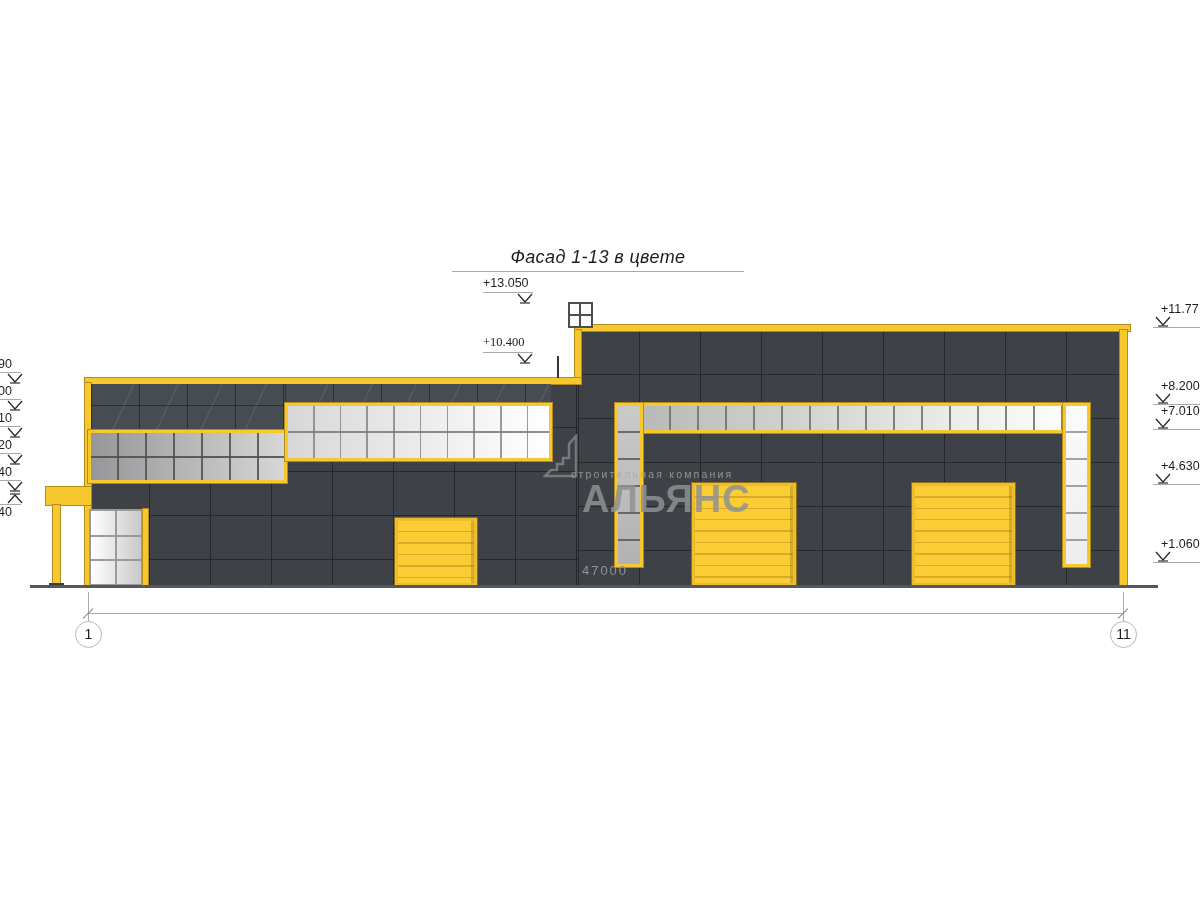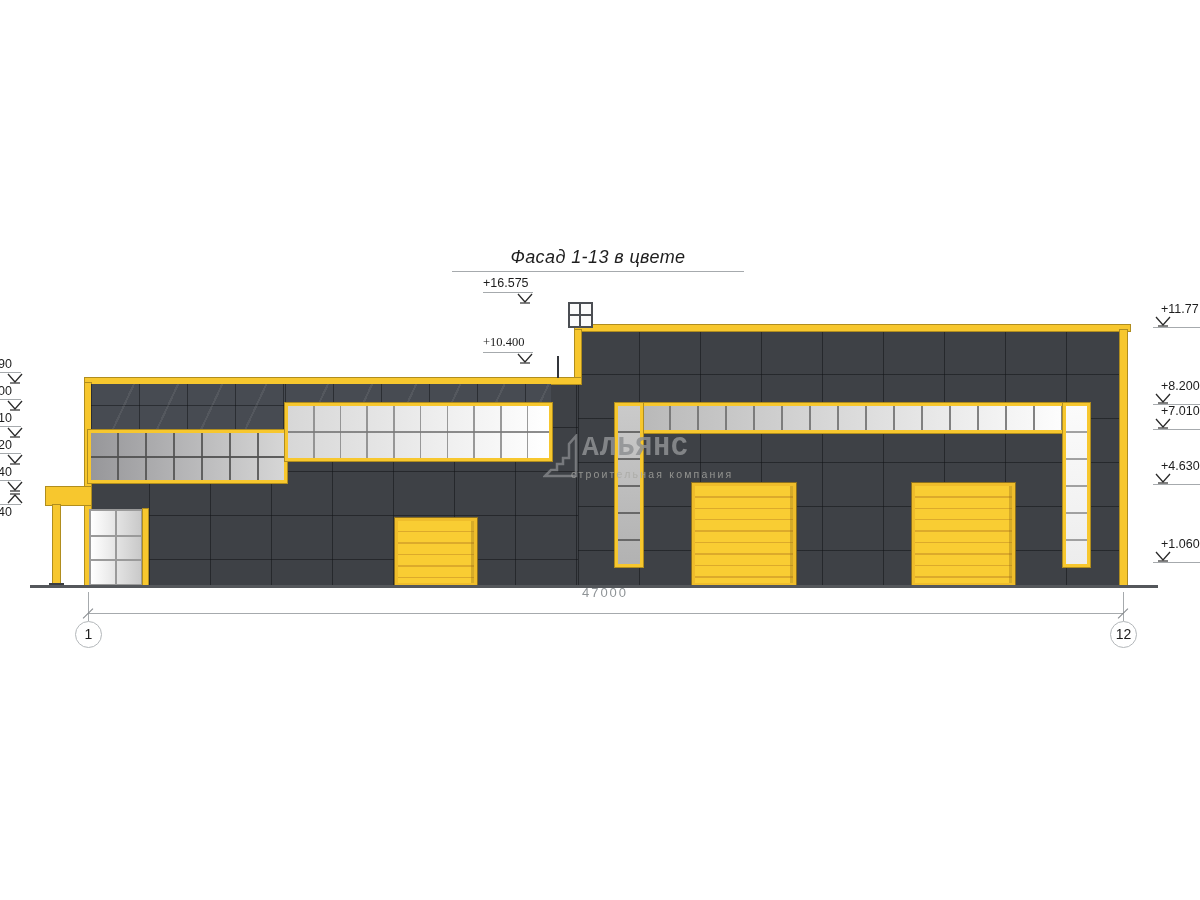--- a/index.html
+++ b/index.html
@@ -99,36 +99,36 @@
   .dimline{background:var(--dim-gray);}
   .tick{width:14px;height:1px;background:#85898d;transform:rotate(-45deg);}
   .dim-label{font-size:13px;letter-spacing:2px;color:#8f9497;text-align:center;}
   .bubble{
     width:25px;height:25px;border-radius:50%;border:1px solid #b3b7ba;background:#fff;
     text-align:center;line-height:25px;font-size:14px;color:#1d1d1d;
   }
 
   
   .wm-name{
-    font-family:Liberation Mono, monospace;font-weight:bold;font-size:28px;letter-spacing:1px;
-    color:rgba(142,144,147,.85);white-space:nowrap;
+    font-family:Liberation Sans, sans-serif;font-weight:bold;font-size:38px;letter-spacing:1px;
+    color:rgba(142,144,147,.85);white-space:nowrap;margin-top:46px;
   }
   .wm-tag{
     font-size:10.5px;letter-spacing:2.2px;color:rgba(168,168,162,.8);white-space:nowrap;
   }
 </style>
 </head>
 <body>
 
 <div class="canvas">
 
   <div class="abs title">Фасад 1-13 в цвете</div>
 
   <div class="abs" style="left:483px;top:276px;">
-    <div class="mk-label">+16.575</div>
+    <div class="mk-label">+13.050</div>
     <div class="mk-line" style="width:50px;margin-top:2px;"></div>
     <svg class="arrow-svg" width="16" height="11" style="margin-left:34px;">
       <path d="M1 1 L8 9 L15 1" fill="none" stroke="#2a2a2a" stroke-width="1.3"></path>
       <line x1="3" y1="10" x2="13" y2="10" stroke="#2a2a2a" stroke-width="1.2"></line>
     </svg>
   </div>
   <div class="abs" style="left:483px;top:335px;font-family:Liberation Serif, serif;">
     <div class="mk-label">+10.400</div>
     <div class="mk-line" style="width:50px;margin-top:2px;"></div>
     <svg class="arrow-svg" width="16" height="11" style="margin-left:34px;">
@@ -270,23 +270,23 @@
   <div class="abs ladder" style="left:568px;top:302px;width:21px;height:22px;"></div>
   <div class="abs" style="left:557px;top:356px;width:2px;height:22px;background:#32353a;"></div>
 
   <div class="abs" style="left:30px;top:585px;width:1128px;height:3px;background:var(--ground);"></div>
 
   <div class="abs dimline" style="left:88px;top:592px;width:1px;height:29px;"></div>
   <div class="abs dimline" style="left:1123px;top:592px;width:1px;height:29px;"></div>
   <div class="abs dimline" style="left:88px;top:613px;width:1036px;height:1px;"></div>
   <div class="abs tick" style="left:81px;top:613px;"></div>
   <div class="abs tick" style="left:1116px;top:613px;"></div>
-  <div class="abs dim-label" style="left:540px;top:585px;width:130px;">47000</div>
+  <div class="abs dim-label" style="left:540px;top:563px;width:130px;">47000</div>
   <div class="abs bubble" style="left:75px;top:621px;">1</div>
-  <div class="abs bubble" style="left:1110px;top:621px;">12</div>
+  <div class="abs bubble" style="left:1110px;top:621px;">11</div>
 
   <div class="abs" style="left:543px;top:430px;width:260px;height:54px;">
     <svg class="abs" width="38" height="44" style="left:0;top:4px;" viewBox="0 0 38 44">
       <path d="M33 2 L33 42 L2 42 L8 36 L14 36 L14 30 L20 30 L20 24 L26 24 L26 10 Z" fill="none" stroke="rgba(150,152,155,0.65)" stroke-width="2.5"></path>
     </svg>
     <div class="abs wm-name" style="left:39px;top:2px;">АЛЬЯНС</div>
     <div class="abs wm-tag" style="left:28px;top:38px;">строительная компания</div>
   </div>
 
 </div>

